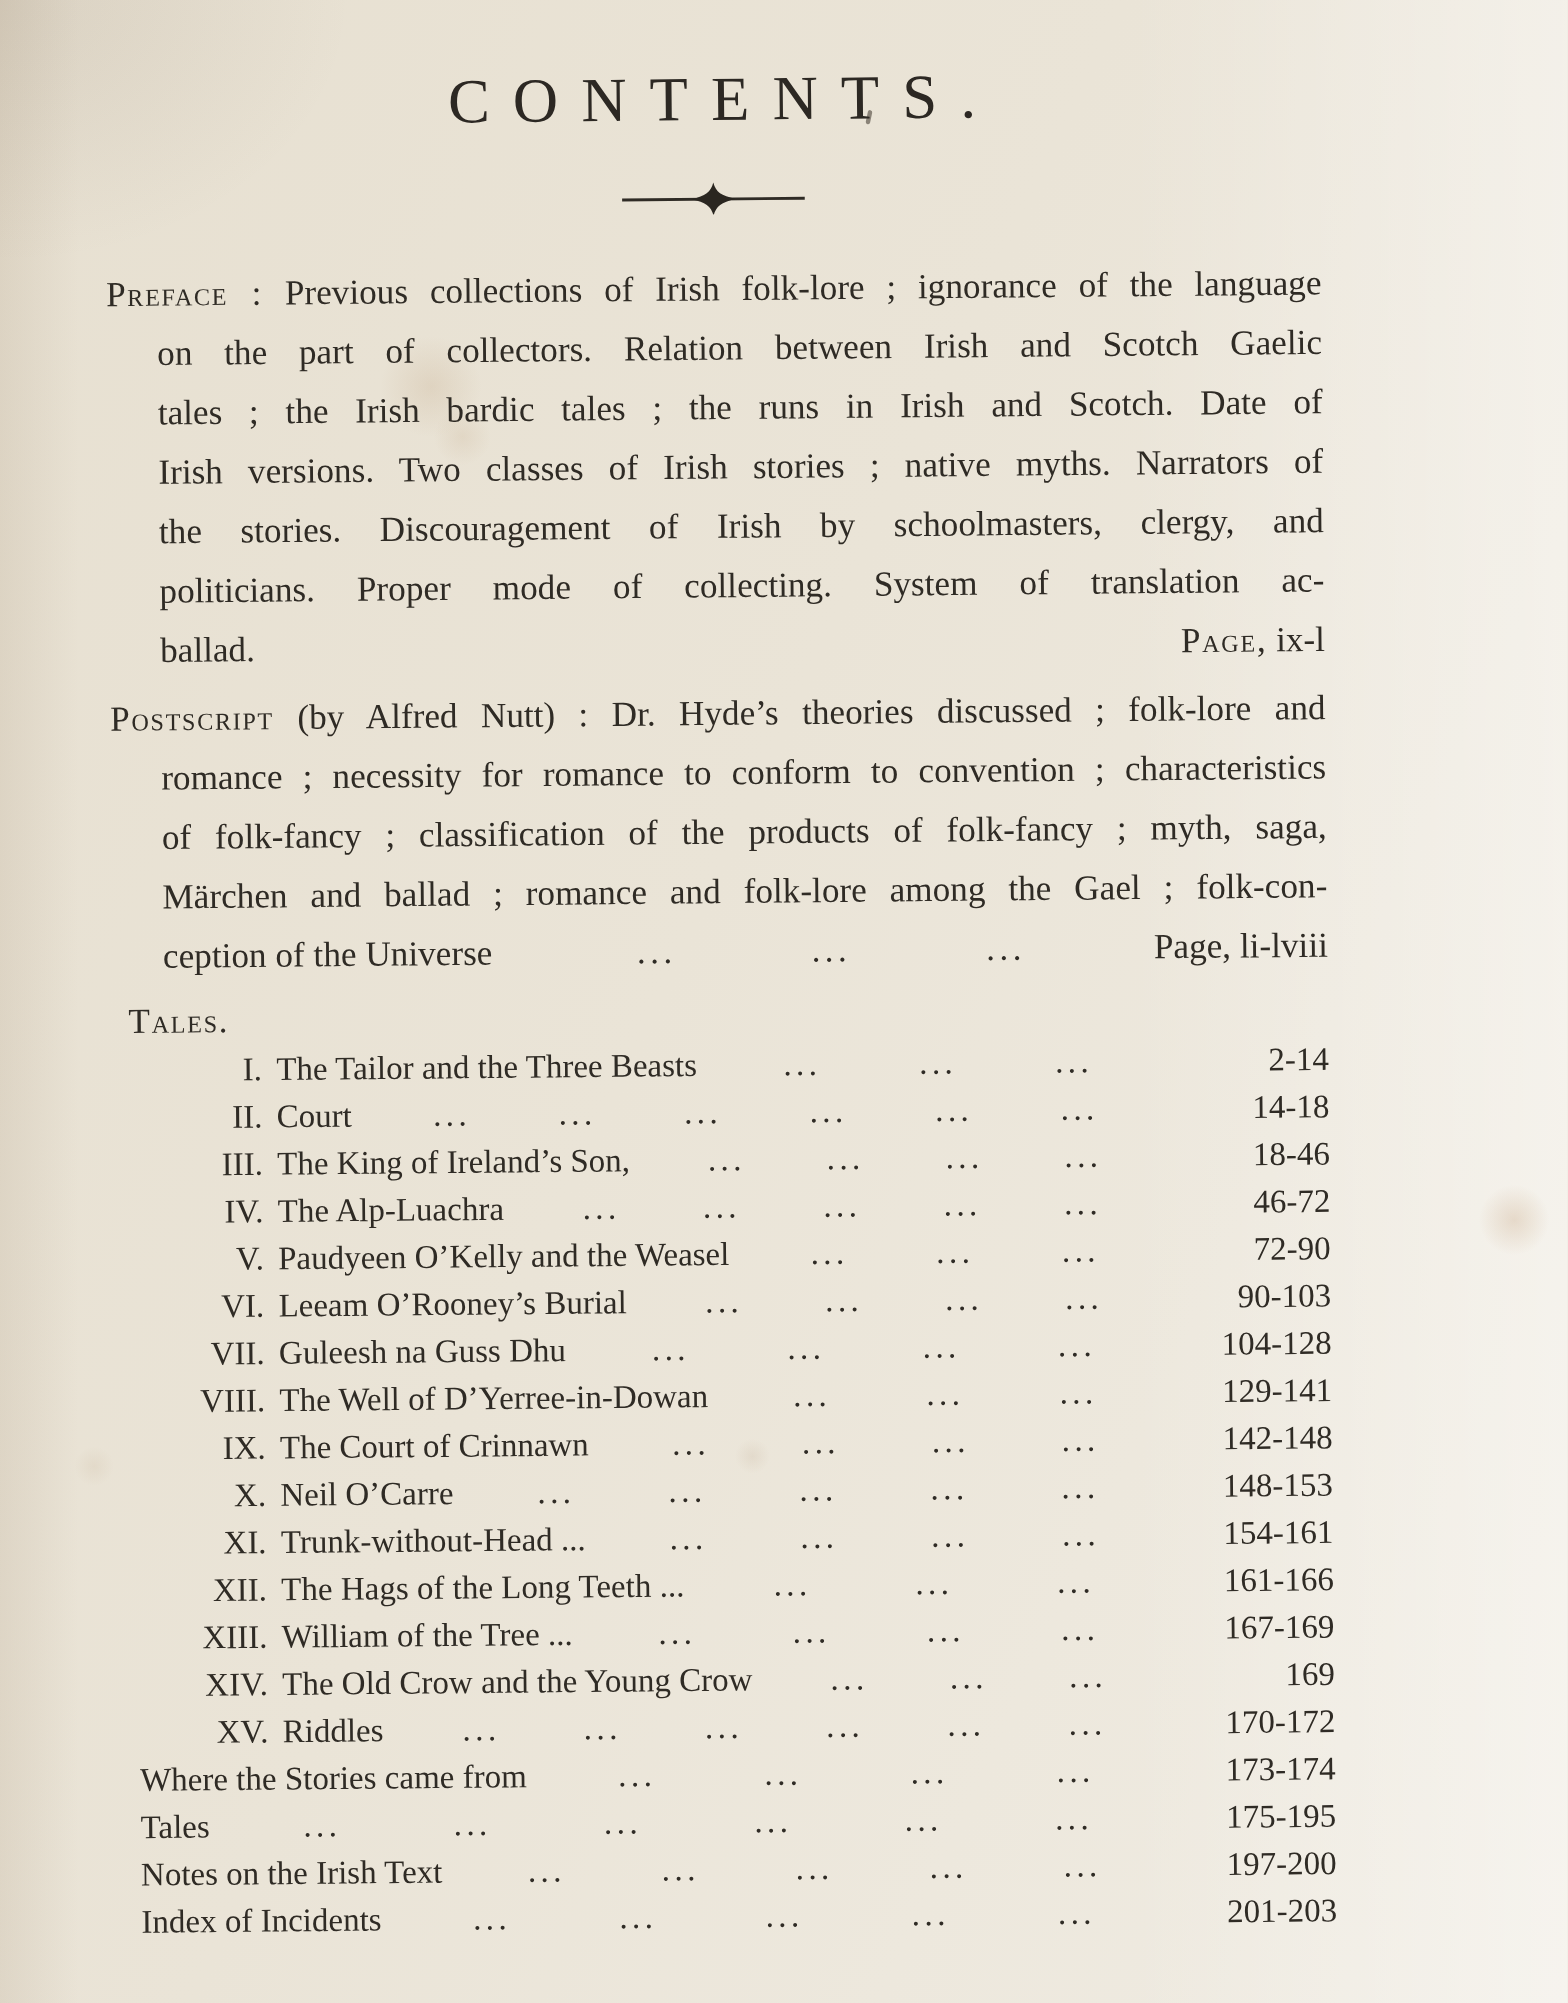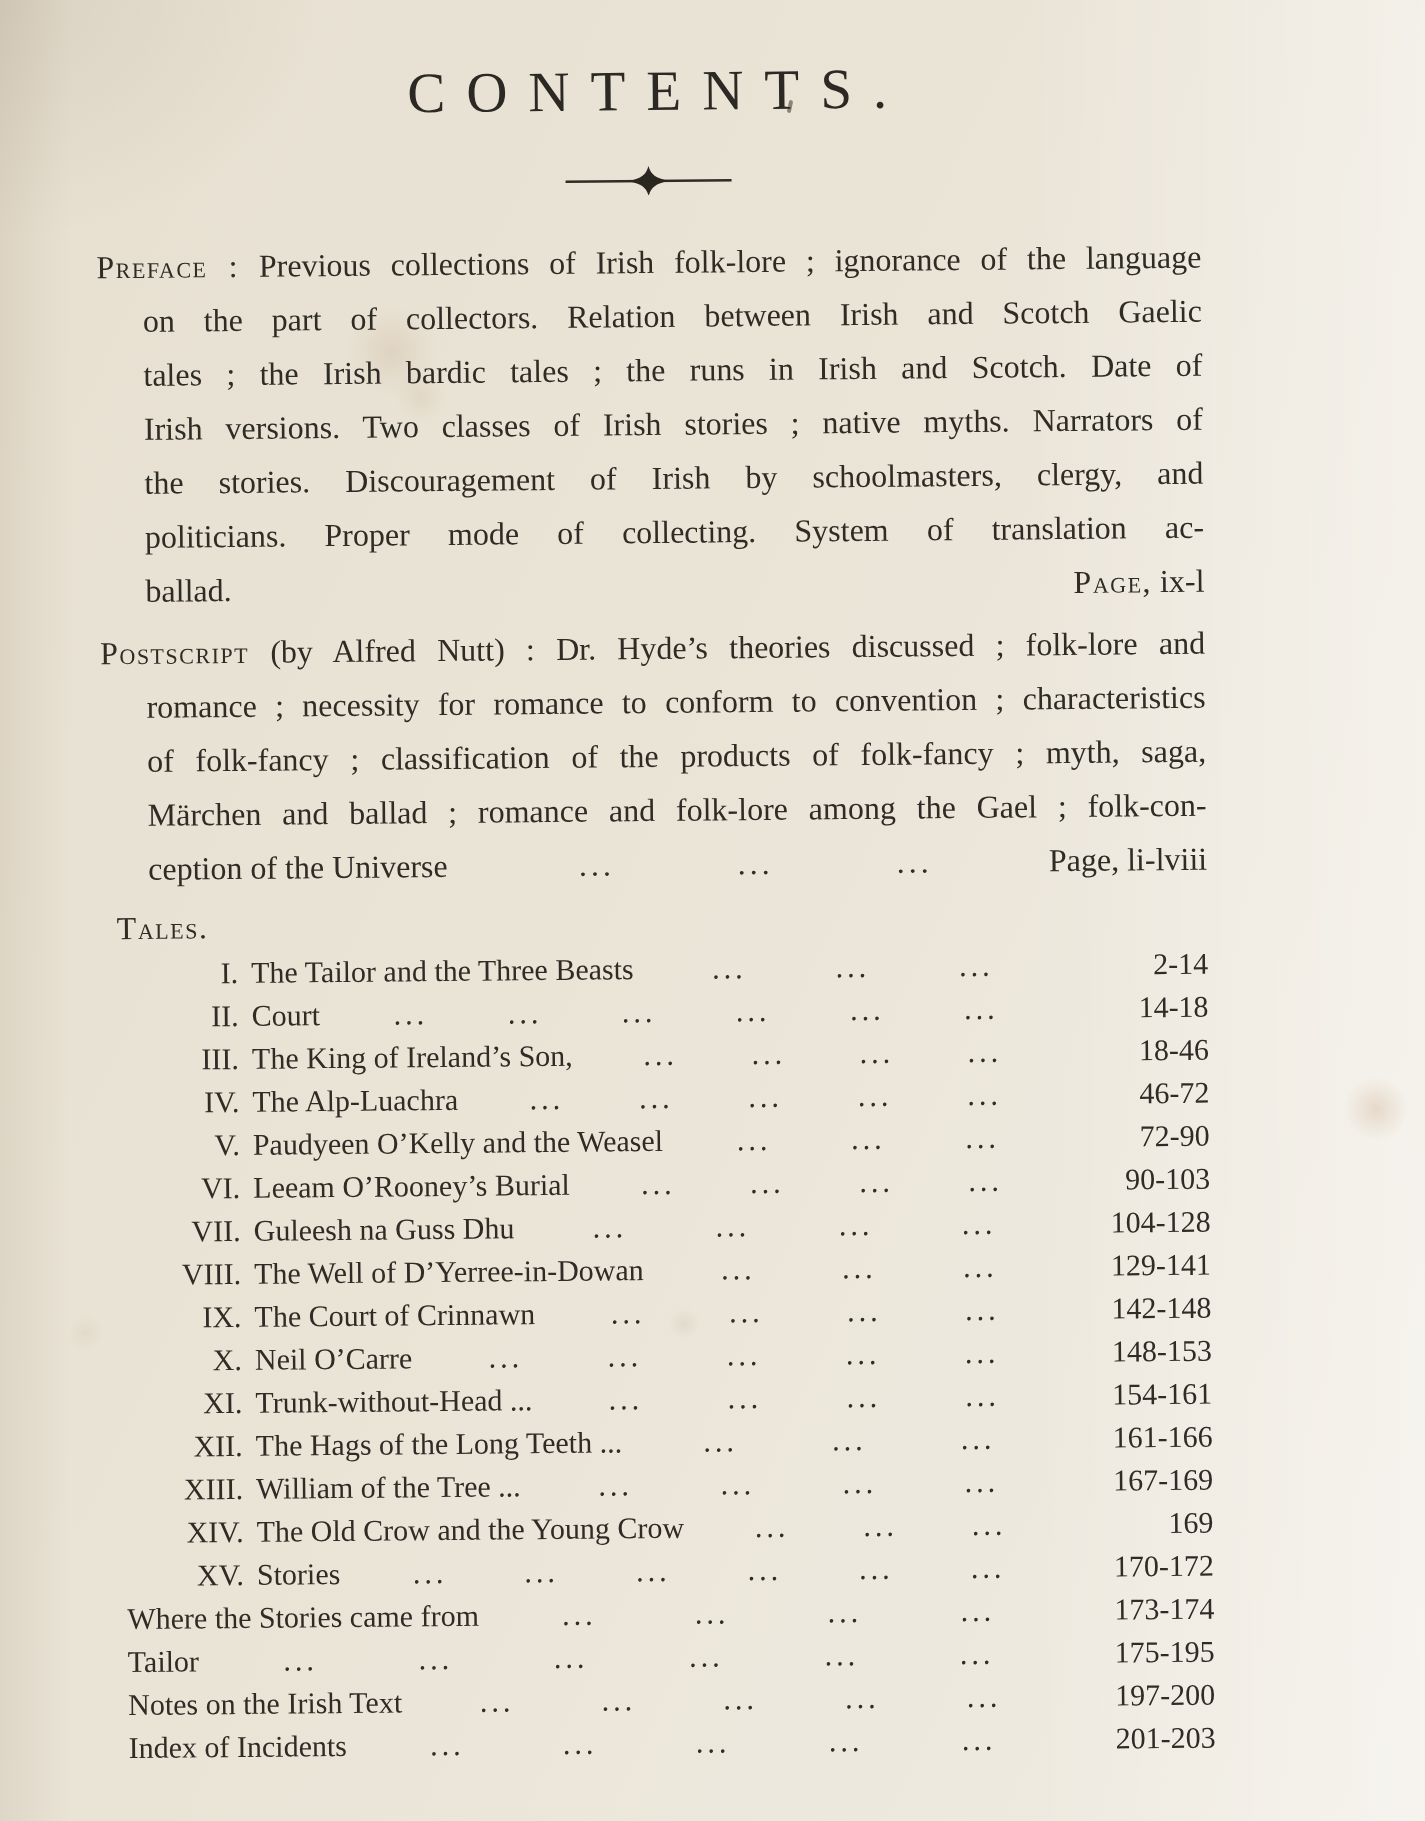--- a/index.html
+++ b/index.html
@@ -272,21 +272,21 @@
     <span class="title">The Old Crow and the Young Crow</span>
     <span class="dots">
             <span class="dotg">...</span>
             <span class="dotg">...</span>
             <span class="dotg">...</span>
           </span>
     <span class="pages">169</span>
   </div>
         <div class="toc-row">
     <span class="num">XV.</span>
-    <span class="title">Stories</span>
+    <span class="title">Riddles</span>
     <span class="dots">
             <span class="dotg">...</span>
             <span class="dotg">...</span>
             <span class="dotg">...</span>
             <span class="dotg">...</span>
             <span class="dotg">...</span>
             <span class="dotg">...</span>
           </span>
     <span class="pages">170-172</span>
   </div>
@@ -296,21 +296,21 @@
     <span class="dots">
             <span class="dotg">...</span>
             <span class="dotg">...</span>
             <span class="dotg">...</span>
             <span class="dotg">...</span>
           </span>
     <span class="pages">173-174</span>
   </div>
         <div class="toc-row nonum">
 
-    <span class="title">Tailor</span>
+    <span class="title">Tales</span>
     <span class="dots">
             <span class="dotg">...</span>
             <span class="dotg">...</span>
             <span class="dotg">...</span>
             <span class="dotg">...</span>
             <span class="dotg">...</span>
             <span class="dotg">...</span>
           </span>
     <span class="pages">175-195</span>
   </div>

